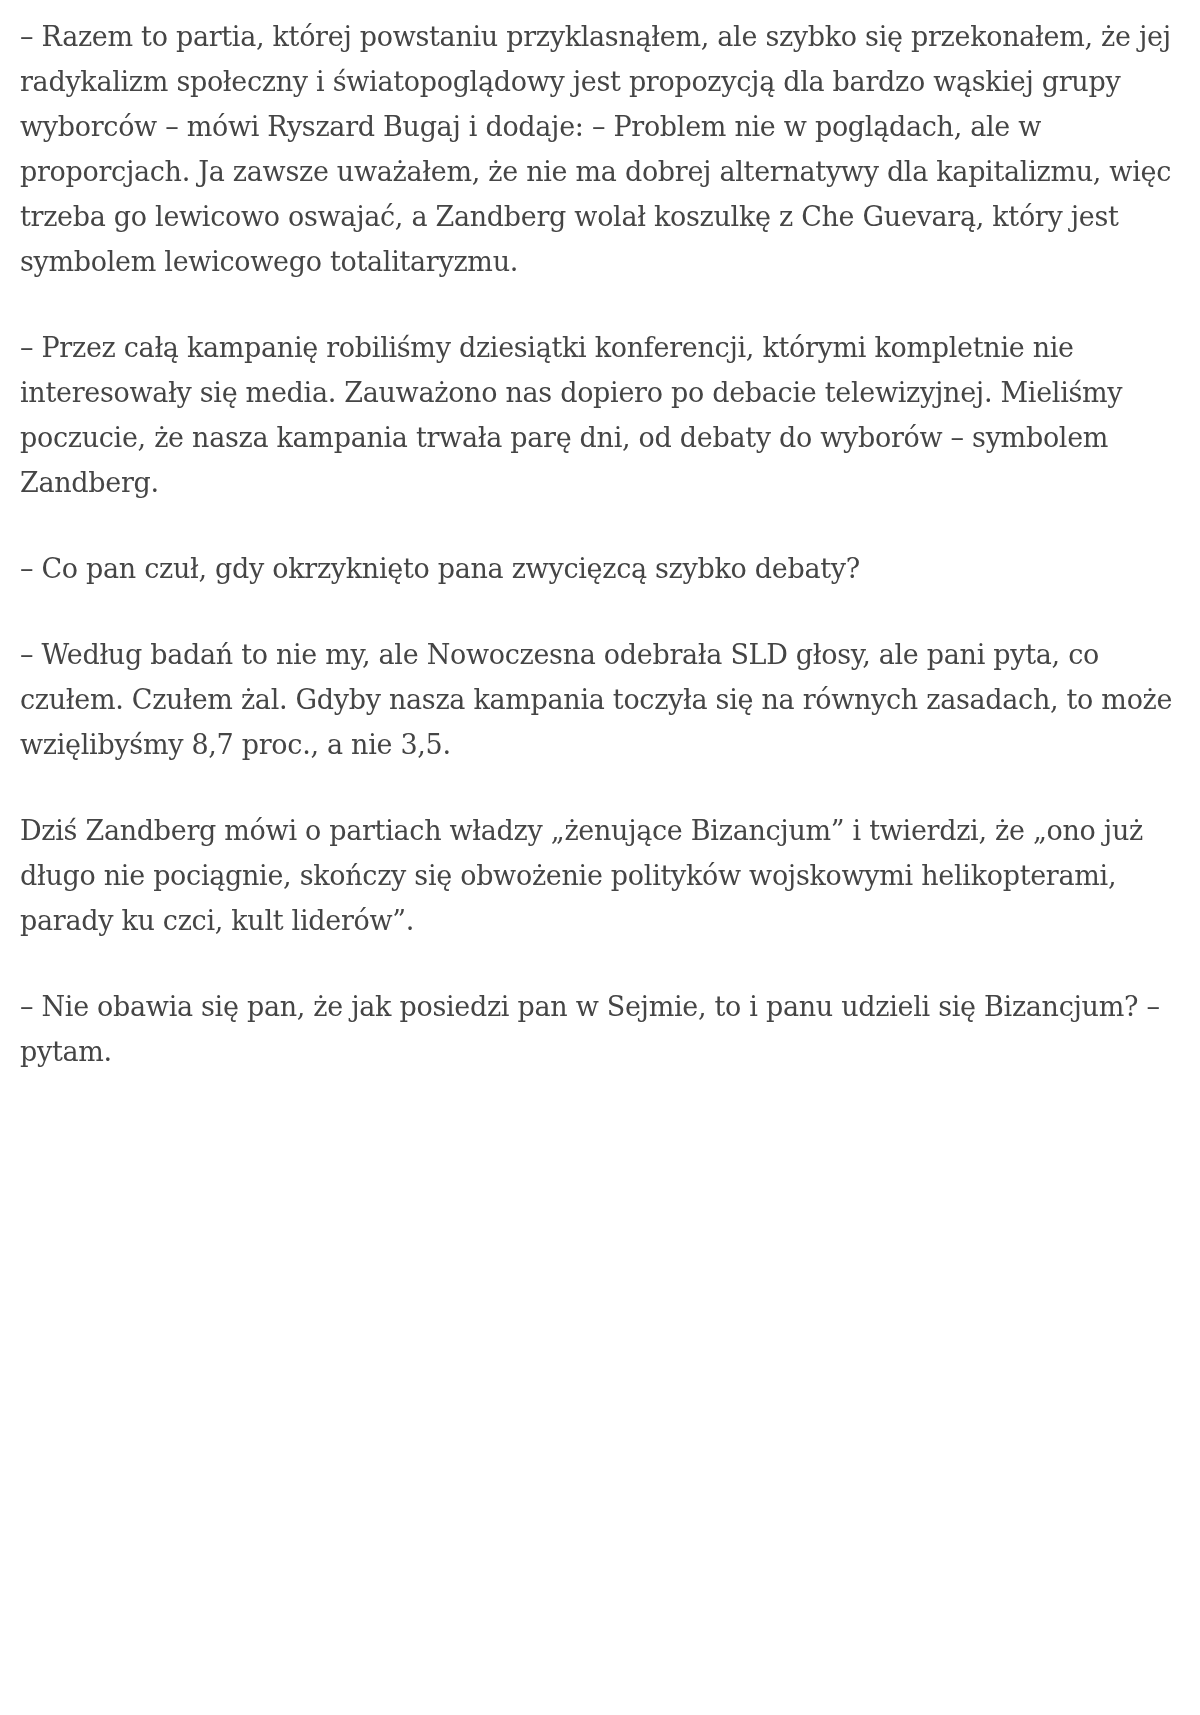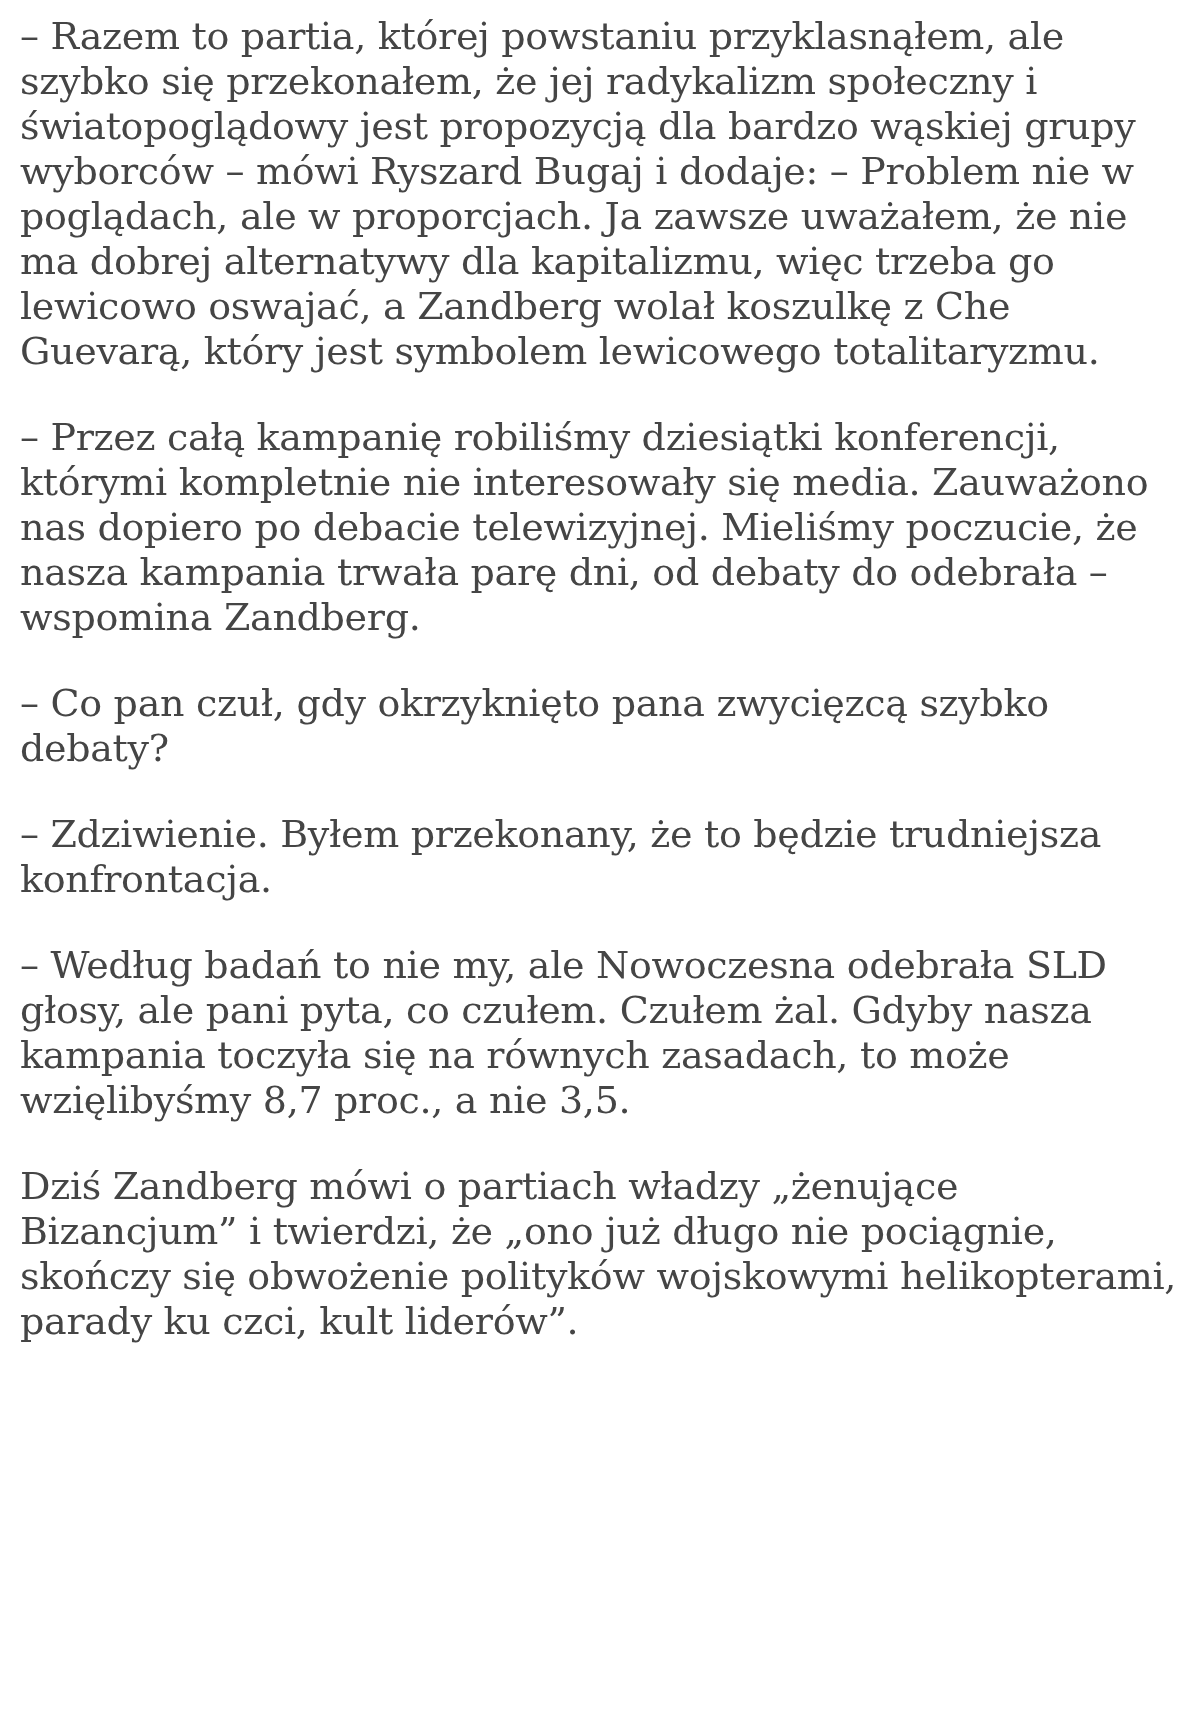--- a/index.html
+++ b/index.html
@@ -5,37 +5,37 @@
   html, body {
     margin: 0;
     padding: 0;
     background: #ffffff;
   }
   main.article-body {
     box-sizing: border-box;
     width: 1200px;
     padding: 14px 20px 0 20px;
     font-family: "DejaVu Serif", "Liberation Serif", serif;
-    font-size: 38px;
+    font-size: 27px;
     line-height: 45px;
     letter-spacing: -0.3px;
     color: #454545;
     -webkit-font-smoothing: antialiased;
   }
   main.article-body p {
     margin: 0 0 41px 0;
     padding: 0;
     text-align: left;
     hyphens: none;
     word-spacing: normal;
   }
 </style>
 </head>
 <body>
 
 <main class="article-body">
   <p>– Razem to partia, której powstaniu przyklasnąłem, ale szybko się przekonałem, że jej radykalizm społeczny i światopoglądowy jest propozycją dla bardzo wąskiej grupy wyborców – mówi Ryszard Bugaj i dodaje: – Problem nie w poglądach, ale w proporcjach. Ja zawsze uważałem, że nie ma dobrej alternatywy dla kapitalizmu, więc trzeba go lewicowo oswajać, a Zandberg wolał koszulkę z Che Guevarą, który jest symbolem lewicowego totalitaryzmu.</p>
-  <p>– Przez całą kampanię robiliśmy dziesiątki konferencji, którymi kompletnie nie interesowały się media. Zauważono nas dopiero po debacie telewizyjnej. Mieliśmy poczucie, że nasza kampania trwała parę dni, od debaty do odebrała – wspomina Zandberg.</p>
+  <p>– Przez całą kampanię robiliśmy dziesiątki konferencji, którymi kompletnie nie interesowały się media. Zauważono nas dopiero po debacie telewizyjnej. Mieliśmy poczucie, że nasza kampania trwała parę dni, od debaty do wyborów – symbolem Zandberg.</p>
   <p>– Co pan czuł, gdy okrzyknięto pana zwycięzcą szybko debaty?</p>
-  <p>– Zdziwienie. Byłem przekonany, że to będzie trudniejsza konfrontacja.</p>
   <p>– Według badań to nie my, ale Nowoczesna odebrała SLD głosy, ale pani pyta, co czułem. Czułem żal. Gdyby nasza kampania toczyła się na równych zasadach, to może wzięlibyśmy 8,7 proc., a nie 3,5.</p>
   <p>Dziś Zandberg mówi o partiach władzy „żenujące Bizancjum” i twierdzi, że „ono już długo nie pociągnie, skończy się obwożenie polityków wojskowymi helikopterami, parady ku czci, kult liderów”.</p>
+  <p>– Nie obawia się pan, że jak posiedzi pan w Sejmie, to i panu udzieli się Bizancjum? – pytam.</p>
 </main>
 
 </body></html>

